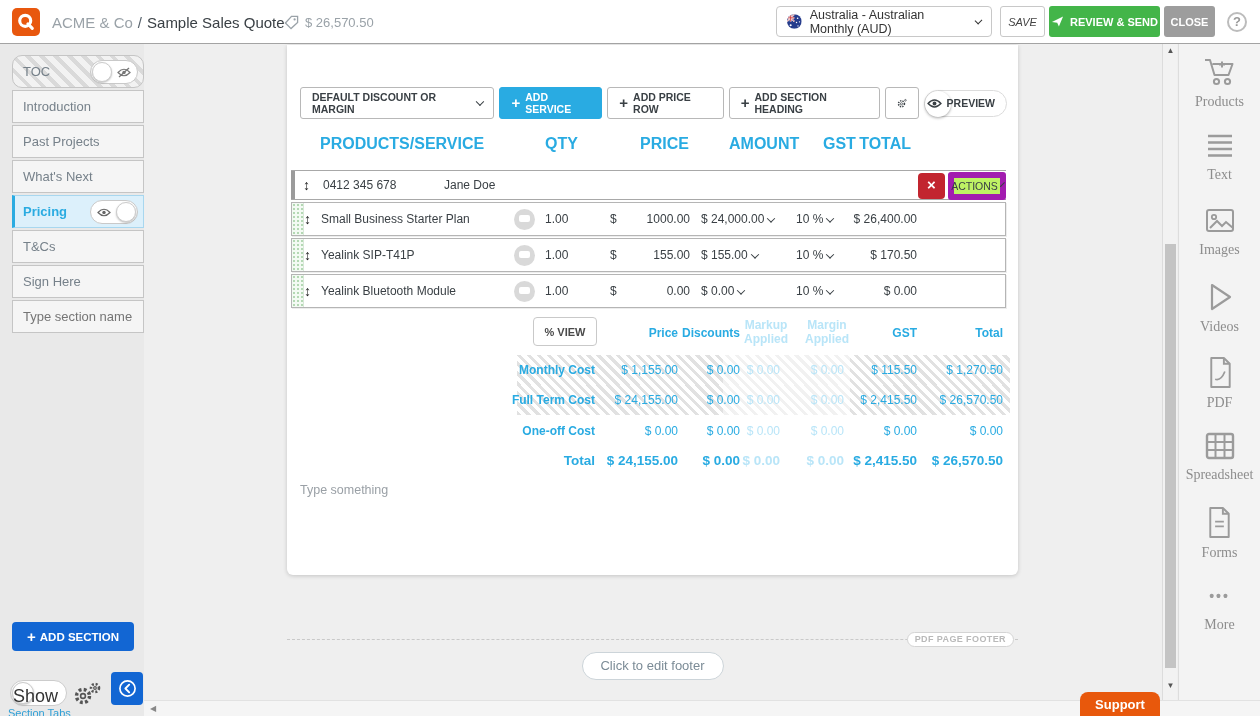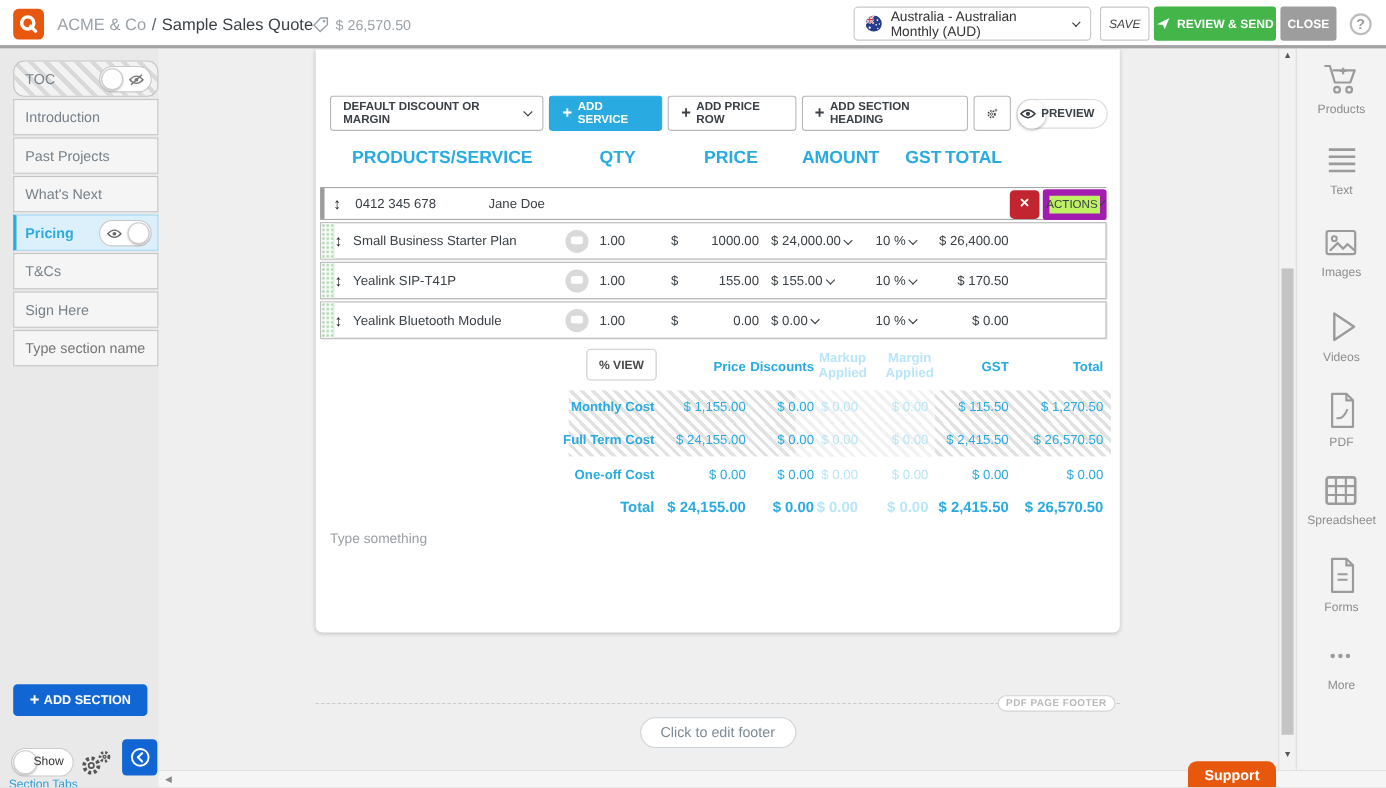--- a/index.html
+++ b/index.html
@@ -4,21 +4,21 @@
 <style>
   * { margin:0; padding:0; box-sizing:border-box; }
   html,body { background:#dcdcdc; }
   #app {
     position:relative; width:1260px; height:716px; overflow:hidden;
     background:#efefef; font-family:"Liberation Sans", sans-serif;
     -webkit-font-smoothing:antialiased;
   }
 
   
-  #topbar { position:absolute; left:0; top:0; width:1260px; height:44px; background:#fff; border-bottom:3px solid #a3a3a3; z-index:30; }
+  #topbar { position:absolute; left:0; top:0; width:1260px; height:44px; background:#fff; border-bottom:1px solid #a3a3a3; z-index:30; }
   #logo { position:absolute; left:12px; top:8px; width:28px; height:28px; border-radius:5px; background:#e8570e; display:flex; align-items:center; justify-content:center; cursor:pointer; }
   #crumb { position:absolute; left:52px; top:0; height:44px; display:flex; align-items:center; font-size:15px; gap:5px; white-space:nowrap; }
   #crumb .co { color:#9aa2a8; }
   #crumb .sep { color:#55606a; }
   #crumb .title { color:#3a4045; }
   #tagwrap { position:absolute; left:284px; top:0; height:44px; display:flex; align-items:center; gap:6px; color:#9aa2a8; font-size:13px; }
   .btn { display:flex; align-items:center; justify-content:center; cursor:pointer; user-select:none; }
   #currency { position:absolute; left:776px; top:6px; width:216px; height:31px; background:#fff; border:1px solid #c8c8c8; border-radius:4px; gap:8px; font-size:12.5px; color:#333; padding:0 10px; }
   #save { position:absolute; left:1000px; top:6px; width:45px; height:31px; background:#fff; border:1px solid #c8c8c8; border-radius:3px; font-size:11px; color:#444;font-style:italic; }
   #review { position:absolute; left:1049px; top:6px; width:111px; height:31px; background:#43b549; border-radius:3px; font-size:11px; font-weight:bold; color:#fff; gap:6px; }
@@ -35,21 +35,21 @@
   .side-item input { width:112px; border:none; background:transparent; font-size:13px; color:#76818a; font-family:"Liberation Sans",sans-serif; outline:none; }
   .mini-toggle { position:absolute; right:5px; top:4px; width:48px; height:24px; border:1px solid #c9c9c9; border-radius:12px; background:#fff; cursor:pointer; }
   .mini-toggle .knob { position:absolute; top:1px; width:20px; height:20px; border-radius:50%; background:#fff; border:1px solid #ccc; box-shadow:0 1px 2px rgba(0,0,0,0.25); }
   .mini-toggle.on .knob { right:1px; }
   .mini-toggle.off .knob { left:1px; }
   .mini-toggle .eyeL { position:absolute; left:6px; top:6px; }
   .mini-toggle .eyeR { position:absolute; right:6px; top:6px; }
   #add-section { position:absolute; left:12px; top:578px; width:122px; height:29px; background:#1266d3; border-radius:4px; color:#fff; font-size:11.5px; font-weight:bold; gap:4px; }
   #show-toggle { position:absolute; left:10px; top:636px; width:57px; height:26px; border:1px solid #ccc; border-radius:13px; background:#fff; cursor:pointer; }
   #show-toggle .knob { position:absolute; left:1px; top:1px; width:22px; height:22px; border-radius:50%; background:#fff; border:1px solid #ccc; box-shadow:0 1px 2px rgba(0,0,0,0.25); }
-  #show-toggle .lbl { position:absolute; right:8px; top:5px; font-size:11px; color:#333; }
+  #show-toggle .lbl { position:absolute; right:8px; top:5px; font-size:18px; color:#333; }
   #side-gears { position:absolute; left:72px; top:637px; cursor:pointer; }
   #collapse { position:absolute; left:111px; top:628px; width:32px; height:33px; background:#1266d3; border-radius:4px; }
   #section-tabs { position:absolute; left:8px; top:663px; font-size:11px; color:#2f9fd6; cursor:pointer; }
 
   
   #panel { position:absolute; left:287px; top:45px; width:731px; height:530px; background:#fff; border-radius:0 0 6px 6px; box-shadow:0 1px 4px rgba(0,0,0,0.18); z-index:5; }
   #toolbar { position:absolute; left:13px; right:11px; top:42px; height:32px; display:flex; gap:5px; }
   .tbtn { height:32px; background:#fff; border:1px solid #b8b8b8; border-radius:3px; font-size:10.5px; font-weight:bold; color:#3a4045; padding:0 11px; gap:5px; }
   .tbtn .plus { font-size:15px; font-weight:bold; margin-top:-2px; }
   .tbtn.primary { background:#29abe2; border-color:#29abe2; color:#fff; }
@@ -103,21 +103,21 @@
   #vscroll .up { position:absolute; top:2px; left:0; width:15px; text-align:center; font-size:8px; color:#555; cursor:pointer; }
   #vscroll .thumb { position:absolute; left:2px; top:200px; width:11px; height:424px; background:#c4c4c4; cursor:grab; }
   #vscroll .down { position:absolute; top:637px; left:0; width:15px; text-align:center; font-size:8px; color:#555; cursor:pointer; }
   #hscroll { position:absolute; left:144px; top:700px; width:1116px; height:16px; background:#f5f5f5; border-top:1px solid #e2e2e2; z-index:8; }
   #hscroll .left { position:absolute; left:6px; top:3px; font-size:8px; color:#888; cursor:pointer; }
 
   
   #rail { position:absolute; left:1178px; top:44px; width:82px; height:656px; background:#f3f3f3; border-left:1px solid #ddd; z-index:10; display:flex; flex-direction:column; align-items:center; padding-top:12px; }
   .rail-item { height:55px; margin-bottom:20px; display:flex; flex-direction:column; align-items:center; justify-content:flex-start; cursor:pointer; }
   .rail-item svg { display:block; }
-  .rail-item .rl { margin-top:6px; font-size:11px; color:#8d8d8d; white-space:nowrap; }
+  .rail-item .rl { margin-top:6px; font-size:14px; color:#8d8d8d; white-space:nowrap;font-family:Liberation Serif, serif; }
   .dots { height:30px; display:flex; align-items:center; font-size:14px; color:#9b9b9b; letter-spacing:2px; font-weight:bold; }
 
   #support { position:absolute; left:1080px; top:692px; width:80px; height:24px; background:#e8580c; border-radius:8px 8px 0 0; color:#fff; font-size:13px; font-weight:bold; z-index:40; }
 </style>
 </head>
 <body>
 
 <div id="app">
 
   <header id="topbar">

